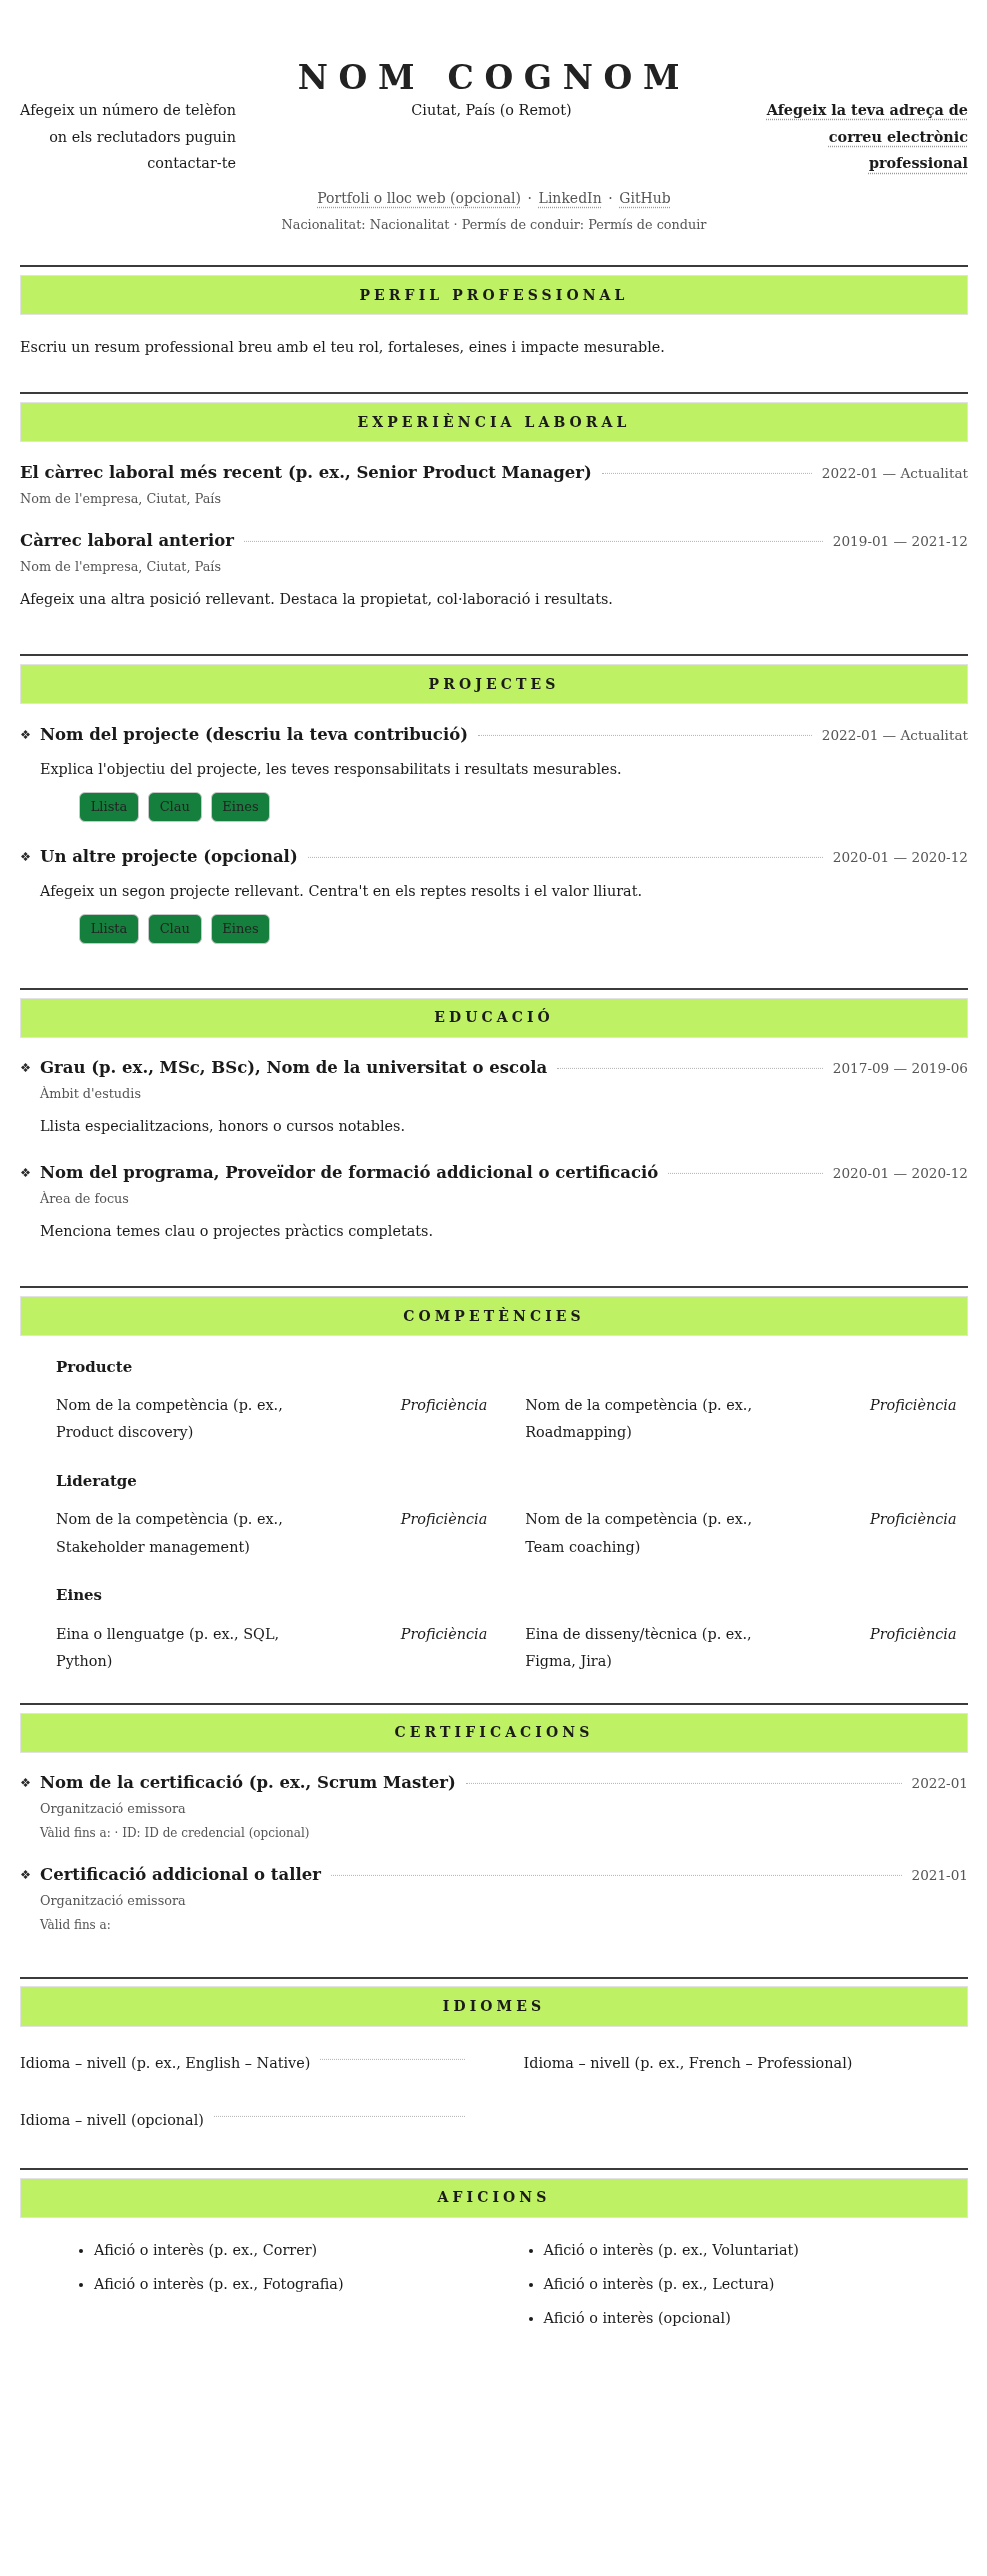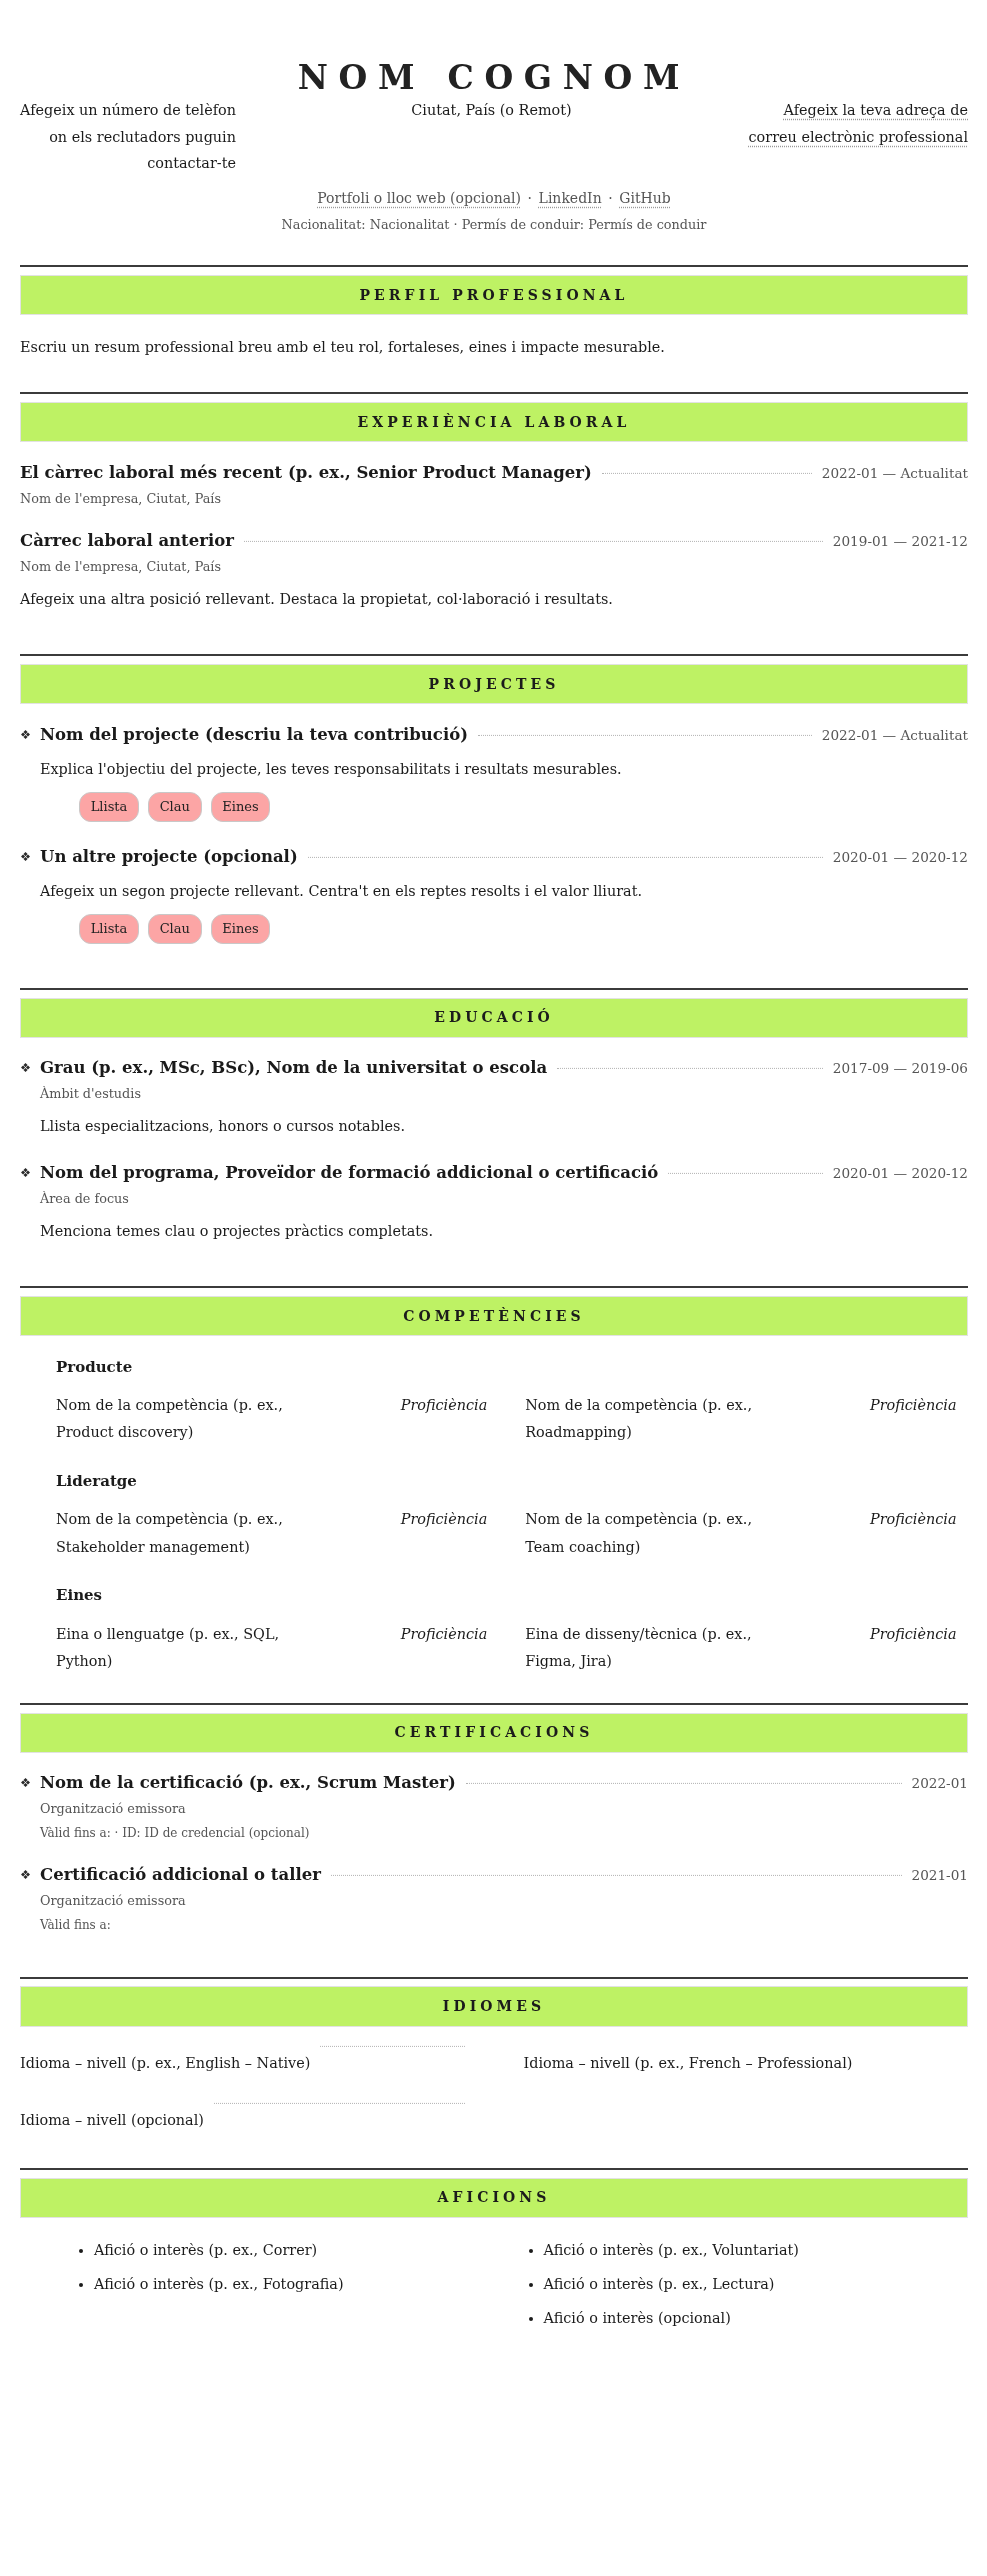--- a/index.html
+++ b/index.html
@@ -29,21 +29,21 @@
   }
   .contact-row {
     display: flex;
     justify-content: space-between;
     align-items: flex-start;
     font-size: 14.4px;
     line-height: 1.85;
   }
   .contact-left  { width: 216px; text-align: right; }
   .contact-center{ flex: 1; text-align: center; padding: 0 8.2px; }
-  .contact-right { width: 221px; text-align: right; }
+  .contact-right { width: 221px; text-align: right; font-weight: bold; }
   .dotted-link {
     color: inherit;
     text-decoration: underline dotted #9a9a9a;
     text-underline-offset: 4.1px;
     cursor: pointer;
   }
   .links-row {
     margin-top: 13px;
     text-align: center;
     font-size: 14px;
@@ -106,22 +106,22 @@
     flex: 0 0 20px;
     transform: translateY(-0.8px);
   }
   .indent { padding-left: 20px; }
 
   
   .tags { display: flex; gap: 9px; margin-top: 12.3px; padding-left: 59px; }
   .tag {
     display: inline-block;
     border: 0.8px solid #c8c8c8;
-    border-radius: 12px;
-    background: #fca5a5;
+    border-radius: 6px;
+    background: #15803d;
     padding: 5.8px 10.7px 6.6px;
     font-size: 13px;
     color: #222;
   }
 
   
   .skills { padding: 1.6px 11.5px 0 36px; }
   .skill-group-name { margin: 20px 0 5px; font-size: 15px; font-weight: 700; }
   .skill-grid {
     display: grid;
@@ -141,21 +141,21 @@
   .cert-valid { margin-top: 10px; font-size: 12px; color: #555; }
 
   
   .lang-grid {
     display: grid;
     grid-template-columns: 1fr 1fr;
     column-gap: 59px;
     row-gap: 30px;
     padding-top: 3.3px;
   }
-  .lang-item { display: flex; align-items: flex-start; font-size: 14.4px; line-height: 1.85; }
+  .lang-item { display: flex; align-items: center; font-size: 14.4px; line-height: 1.85; }
   .lang-item .leader { margin: 0 0 0 10px; }
 
   
   .hobby-grid { display: grid; grid-template-columns: 1fr 1fr; column-gap: 33px; padding-top: 1.6px; }
   .hobby-list { margin: 0; font-size: 14.4px; }
   .hobby-list.left  { padding-left: 74px; }
   .hobby-list.right { padding-left: 33px; }
   .hobby-list li { margin-bottom: 13px; line-height: 1.45; }
 </style>
 </head>

